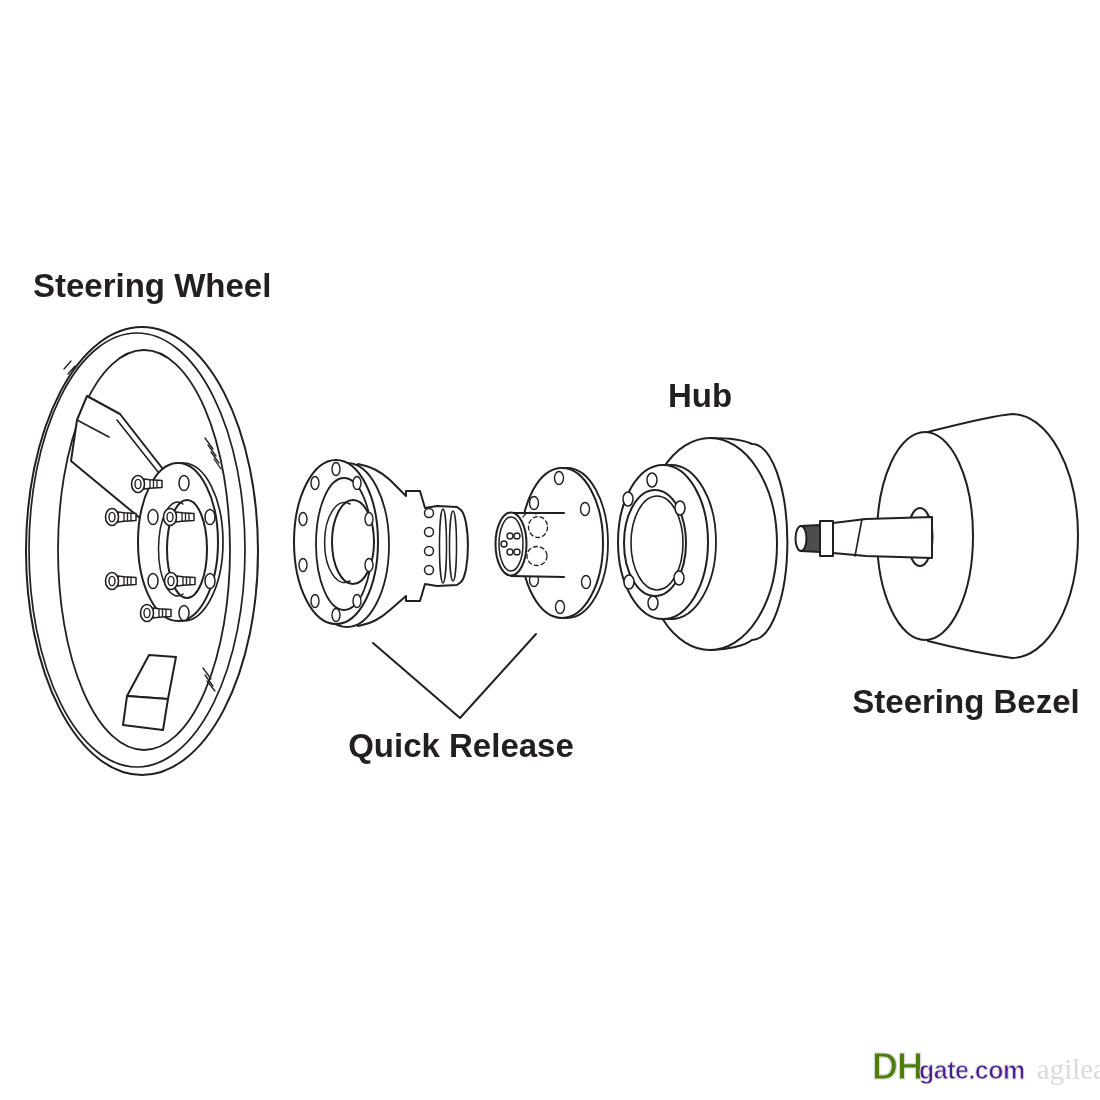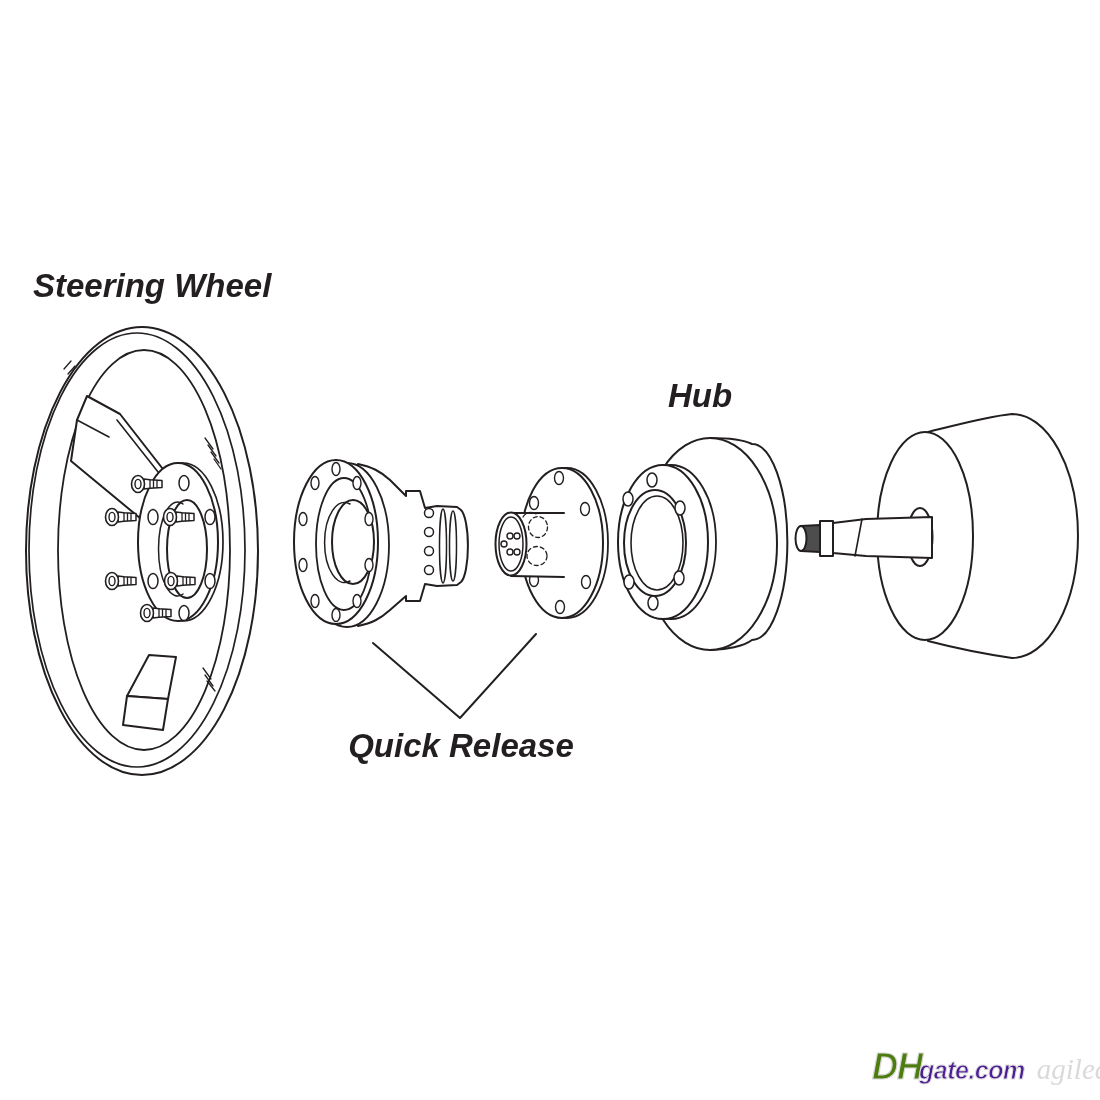--- a/index.html
+++ b/index.html
@@ -1,18 +1,18 @@
 <!DOCTYPE html>
 <html><head>
 <meta charset="utf-8">
 <style>
   html,body{margin:0;padding:0;background:#ffffff;}
   body{width:1100px;height:1100px;position:relative;overflow:hidden;
        font-family:"Liberation Sans", sans-serif;}
-  .stage{position:absolute;left:0;top:0;width:959px;height:1100px;font-style:italic;}
+  .stage{position:absolute;left:0;top:0;width:959px;height:1100px;}
   svg{position:absolute;left:0;top:0;}
   .lbl{position:absolute;color:#231f20;font-weight:600;font-size:33px;
        line-height:39px;white-space:nowrap;}
   .lbl.center{text-align:center;white-space:normal;}
   .watermark{position:absolute;left:872px;top:1046px;display:flex;
        align-items:baseline;user-select:none;}
   .wm-dh{font-size:36px;font-weight:700;color:#4d7c0f;
        -webkit-text-stroke:1.2px #d9d9d9;letter-spacing:-1px;}
   .wm-gate{font-size:25px;font-weight:700;color:#4c1d95;
        -webkit-text-stroke:1px #dcdcdc;margin-left:-3px;letter-spacing:-0.5px;}
@@ -191,20 +191,21 @@
 </svg>
 
   <div class="lbl" style="left:33px;top:266px;">Steering Wheel</div>
 
   <div class="lbl center" style="left:650px;top:376px;width:100px;">Hub</div>
 
   <div class="lbl center" style="left:336px;top:726px;width:250px;">
     <div>Quick Release</div>
   </div>
 
+  <div class="lbl center" style="left:841px;top:682px;width:250px;">Steering Bezel</div>
 
   <div class="watermark">
     <span class="wm-dh">DH</span>
     <span class="wm-gate">gate.com</span>
     <span class="wm-seller">agileauto</span>
   </div>
 
 </div>
 
 </body></html>

